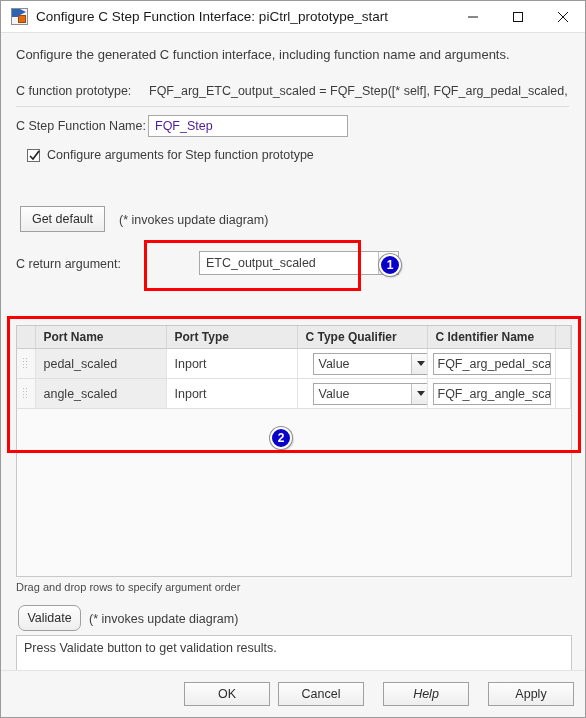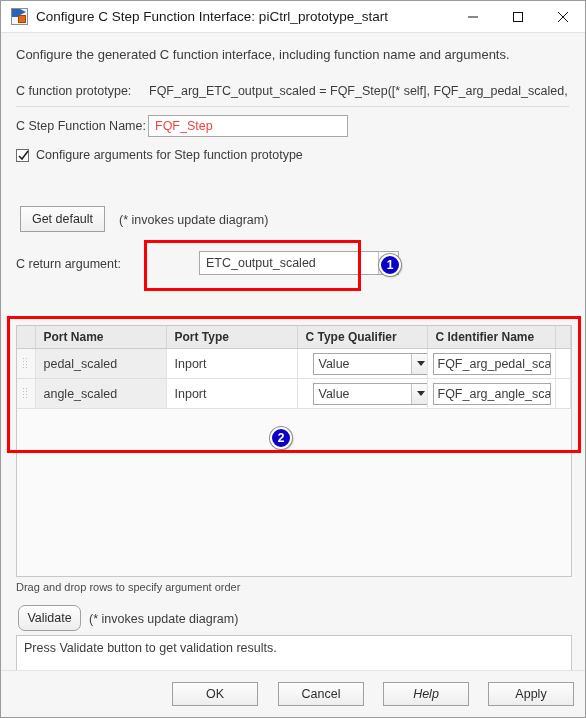--- a/index.html
+++ b/index.html
@@ -141,36 +141,36 @@
     background: #dcdcdc;
   }
 
   .stepname-label { left: 15px; top: 86px; }
   .text-input {
     position: absolute;
     box-sizing: border-box;
     background: #ffffff;
     border: 1px solid #a8a8a8;
     font-size: 12.5px;
-    color: #ef4444;
+    color: #4c1d95;
     padding: 0 6px;
     display: flex;
     align-items: center;
     white-space: nowrap;
     overflow: hidden;
   }
   .stepname-input {
     left: 147px; top: 82px;
     width: 200px; height: 22px;
   }
 
   
   .checkrow {
     position: absolute;
-    left: 15px; top: 115px;
+    left: 26px; top: 115px;
     display: flex;
     align-items: center;
   }
   .cb {
     width: 13px; height: 13px;
     box-sizing: border-box;
     border: 1px solid #6b6b6b;
     background: #ffffff;
     margin-right: 7px;
     position: relative;
@@ -416,21 +416,21 @@
     height: 46px;
     background: #f6f6f6;
     border-top: 1px solid #e4e4e4;
   }
   .footer .btn {
     position: absolute;
     top: 11px;
     width: 86px;
     height: 24px;
   }
-  .fb-ok { left: 171px; }
+  .fb-ok { left: 183px; }
   .fb-cancel { left: 277px; }
   .fb-help { left: 382px; font-style: italic; }
   .fb-apply { left: 487px; }
 
   
   .redbox {
     position: absolute;
     box-sizing: border-box;
     border: 3px solid #fa0000;
     pointer-events: none;

